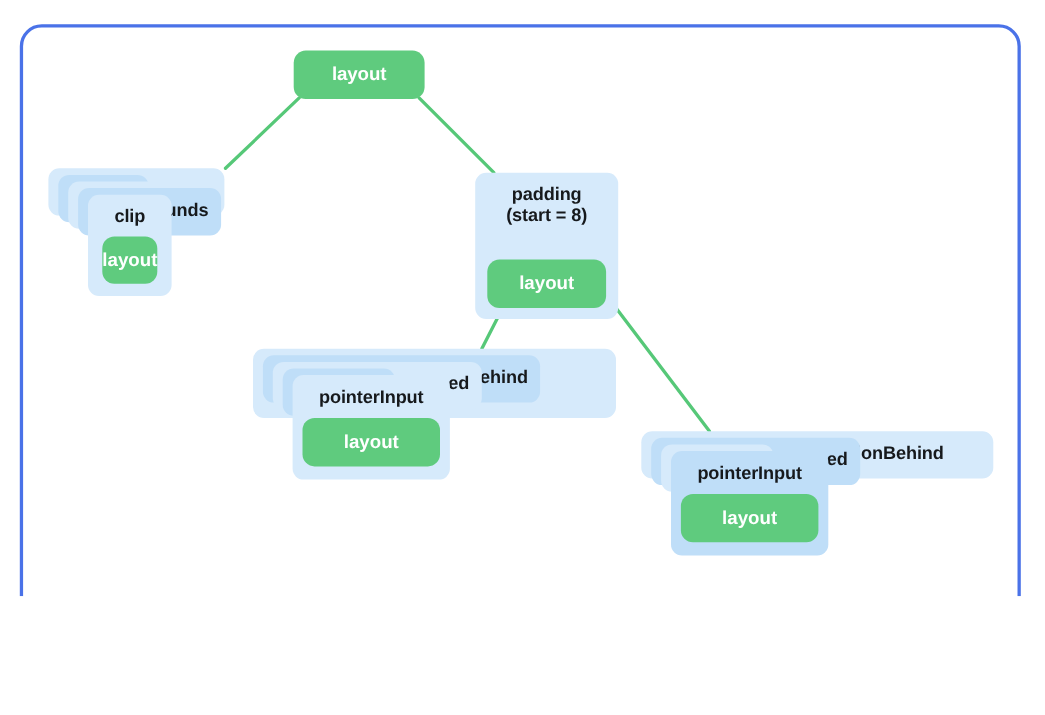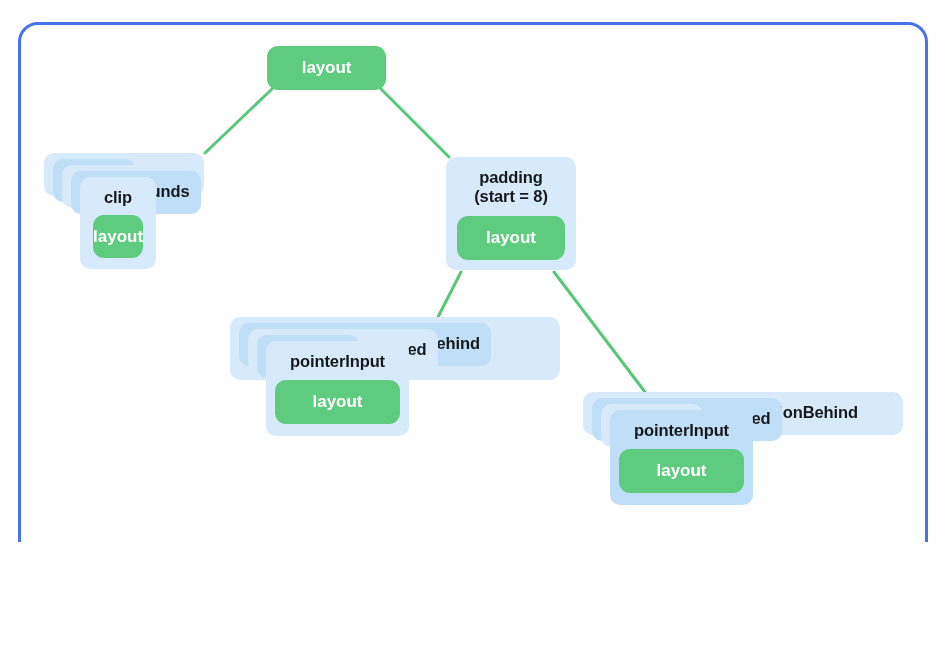--- a/index.html
+++ b/index.html
@@ -100,23 +100,24 @@
   
   #node-clip {
     left: 44px;
     top: 153px;
     width: 160px;
   }
   #node-clip .green { height: 43px; margin: 2px 4px 4px 4px; }
 
   
   #node-padding-start {
-    left: 446px;
+    left: 432px;
     top: 157px;
     width: 130px;
+    gap: 20px;
   }
   #node-padding-start .green { height: 44px; margin: 3px 2px 3px 2px; }
 
   
   #node-padding-top {
     left: 230px;
     top: 317px;
     width: 330px;
   }
   #node-padding-top .green {

